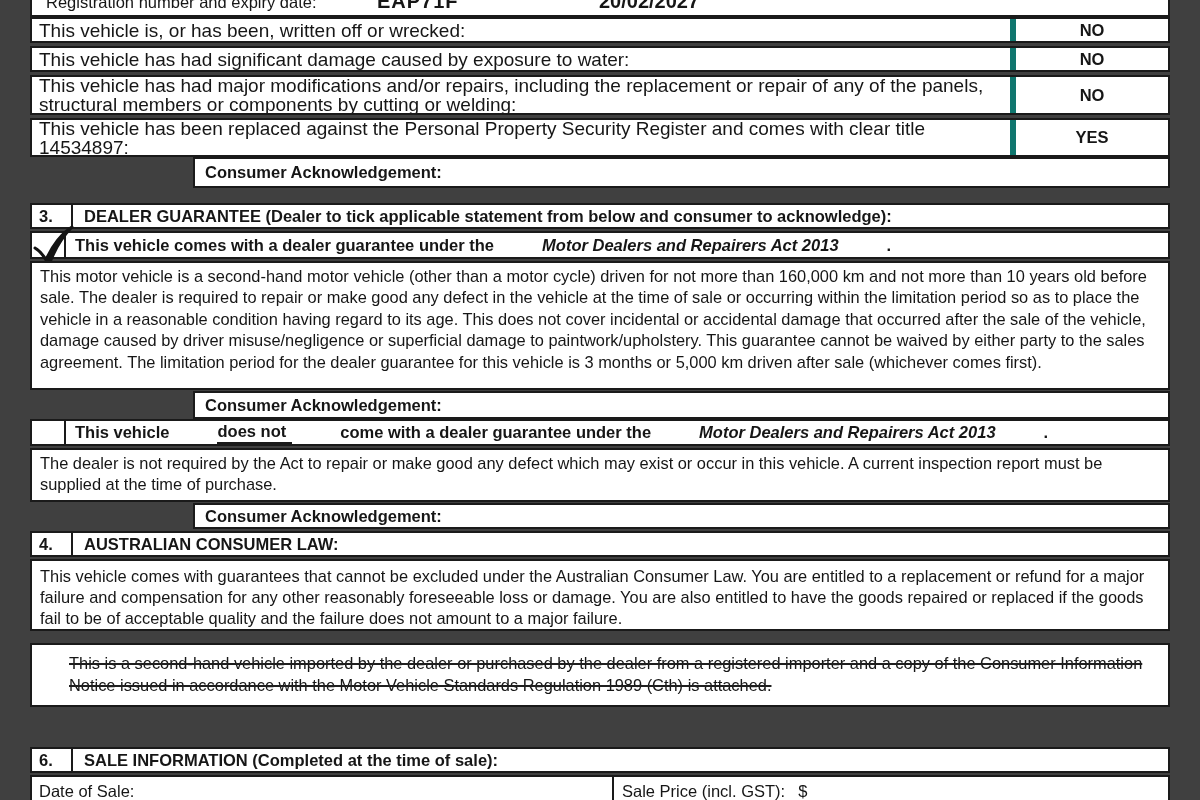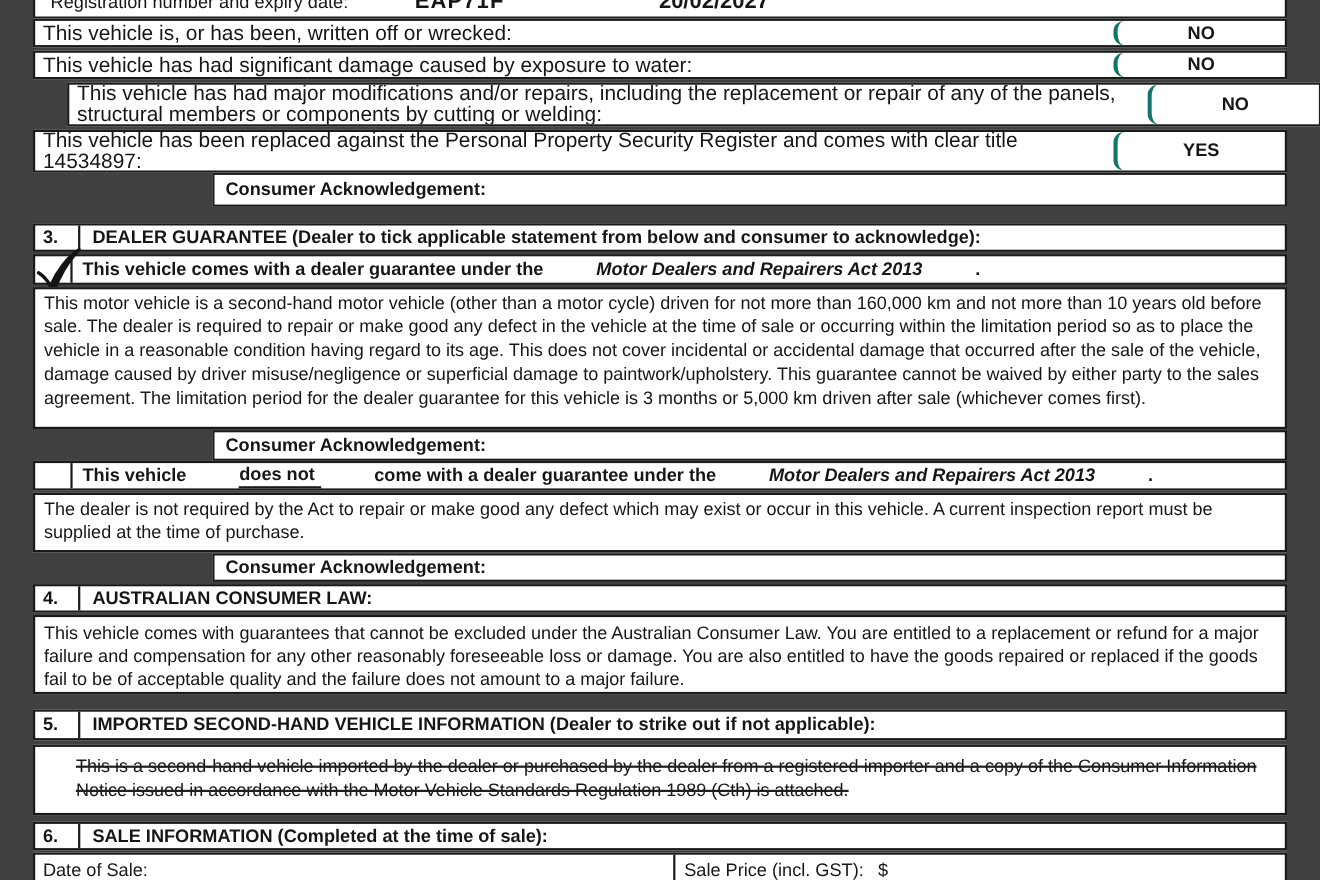--- a/index.html
+++ b/index.html
@@ -29,23 +29,23 @@
   .reg-exp  { position: absolute; left: 567px; bottom: 2px; font-size: 20px; font-weight: bold; white-space: nowrap; }
 
   
   .q-row { display: flex; align-items: stretch; }
   .q-label {
     flex: 1 1 auto; display: flex; align-items: center;
     padding: 1px 10px 1px 7px; font-size: 19px; line-height: 19px;
     overflow: hidden;
   }
   .q-value {
-    flex: 0 0 152px; border-left: 4px solid #0f766e;
+    flex: 0 0 152px; border-left: 6px solid #0f766e;
     display: flex; align-items: center; justify-content: center;
-    font-size: 16.5px; font-weight: bold; border-radius: 10px;
+    font-size: 16.5px; font-weight: bold;
   }
 
   
   .ack-row { left: 193px; width: 977px; display: flex; align-items: center; }
   .ack-label { font-weight: bold; font-size: 16.5px; padding-left: 10px; white-space: nowrap; }
   .ack-sign-area { flex: 1 1 auto; height: 100%; }
 
   
   .sec-row { display: flex; align-items: stretch; }
   .sec-num {
@@ -109,21 +109,21 @@
   </div>
 
   <div class="box q-row" style="top:17px;height:26px;">
     <div class="q-label">This vehicle is, or has been, written off or wrecked:</div>
     <div class="q-value">NO</div>
   </div>
   <div class="box q-row" style="top:46px;height:26px;">
     <div class="q-label">This vehicle has had significant damage caused by exposure to water:</div>
     <div class="q-value">NO</div>
   </div>
-  <div class="box q-row" style="top:75px;height:40px;margin-left:31px;">
+  <div class="box q-row" style="top:75px;height:40px;">
     <div class="q-label">This vehicle has had major modifications and/or repairs, including the replacement or repair of any of the panels, structural members or components by cutting or welding:</div>
     <div class="q-value">NO</div>
   </div>
   <div class="box q-row" style="top:118px;height:39px;">
     <div class="q-label">This vehicle has been replaced against the Personal Property Security Register and comes with clear title 14534897:</div>
     <div class="q-value">YES</div>
   </div>
 
   <div class="box ack-row" style="top:157px;height:31px;">
     <span class="ack-label">Consumer Acknowledgement:</span>
@@ -184,21 +184,21 @@
 
   <div class="box para tight" style="top:559px;height:72px;">
     <span class="body-text">This vehicle comes with guarantees that cannot be excluded under the Australian Consumer Law. You are entitled to a replacement or refund for a major failure and compensation for any other reasonably foreseeable loss or damage. You are also entitled to have the goods repaired or replaced if the goods fail to be of acceptable quality and the failure does not amount to a major failure.</span>
   </div>
 
   <div class="box sec-row" style="top:645px;height:28px;">
     <div class="sec-num">5.</div>
     <div class="sec-title">IMPORTED SECOND-HAND VEHICLE INFORMATION (Dealer to strike out if not applicable):</div>
   </div>
 
-  <div class="box para struck" style="top:677px;height:64px;padding-left:37px;">
+  <div class="box para struck" style="top:643px;height:64px;padding-left:37px;">
     <span class="body-text">This is a second-hand vehicle imported by the dealer or purchased by the dealer from a registered importer and a copy of the Consumer Information Notice issued in accordance with the Motor Vehicle Standards Regulation 1989 (Cth) is attached.</span>
   </div>
 
   <div class="box sec-row" style="top:747px;height:26px;">
     <div class="sec-num">6.</div>
     <div class="sec-title">SALE INFORMATION (Completed at the time of sale):</div>
   </div>
 
   <div class="box sale-row" style="top:775px;height:32px;">
     <div class="sale-date-cell">

